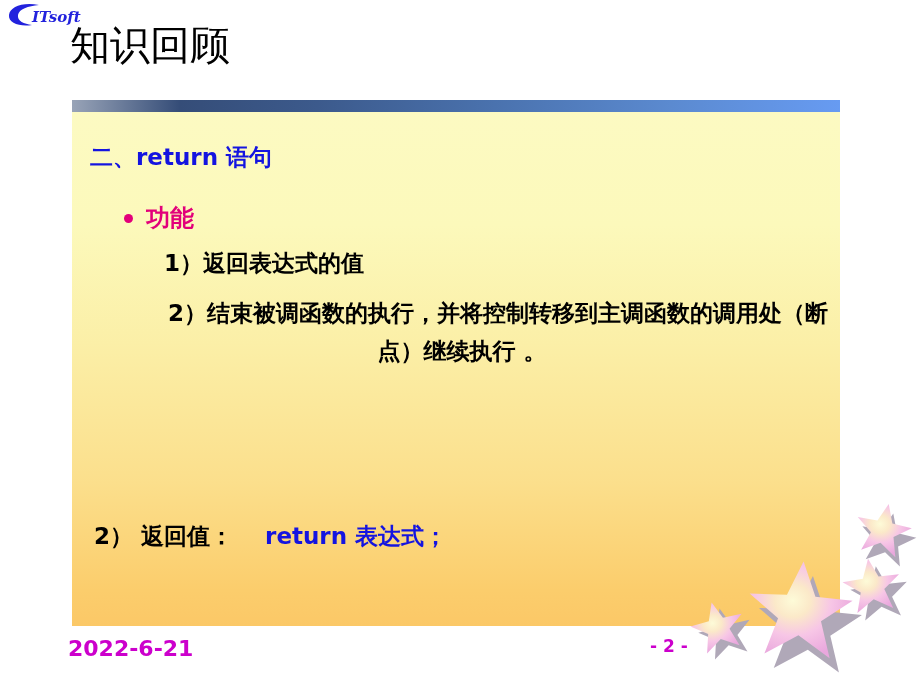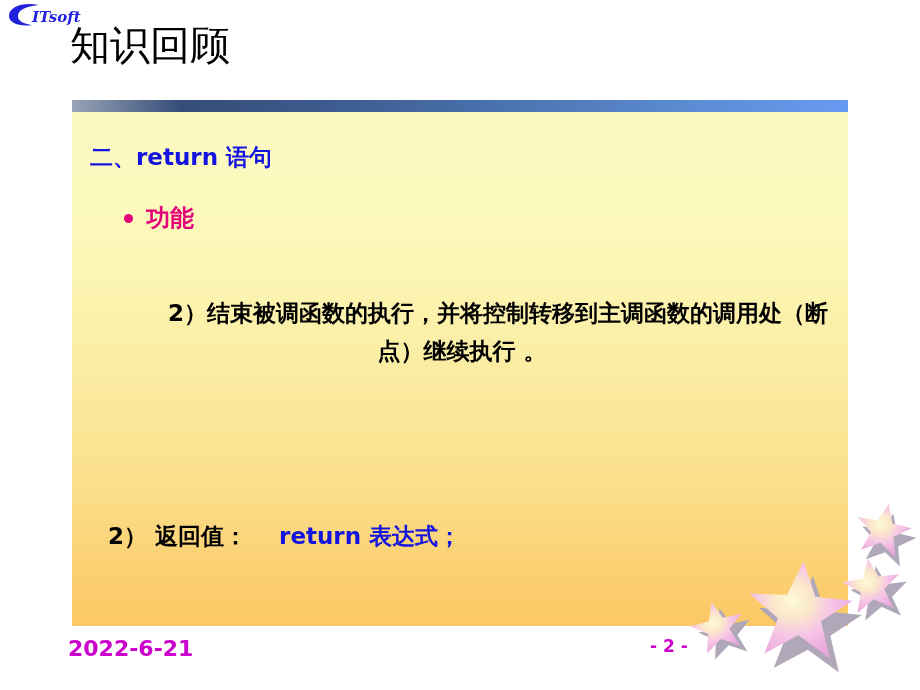--- a/index.html
+++ b/index.html
@@ -36,21 +36,20 @@
     white-space: nowrap;
   }
 
   
   .content-panel {
     position: absolute;
     left: 72px;
     top: 100px;
     width: 768px;
     height: 588px;
-    padding-left: 8px;
   }
   .panel-bar {
     position: absolute;
     left: 0;
     top: 0;
     width: 100%;
     height: 12px;
     background: linear-gradient(to right, #2b3f63 0%, #33497080 0%, #354d78 14%, #3c5a8c 32%, #4a72ae 55%, #5b8ad0 78%, #679bf2 100%);
   }
   .panel-body {
@@ -121,21 +120,21 @@
   }
 
   .l-form1 {
     left: 22px;
     top: 345px;
     font-size: 23px;
     color: #000000;
     font-weight: bold;
   }
   .l-form2 {
-    left: 36px;
+    left: 22px;
     top: 409px;
     font-size: 23px;
     color: #000000;
     font-weight: bold;
   }
   .kw { color: #1414e0; }
   .expr { color: #1414e0; }
 
   
   .footer-date {
@@ -187,20 +186,21 @@
 
     <div class="line l-heading">
       <span>二、</span><span>return</span><span> 语句</span>
     </div>
 
     <div class="bullet-row b-gongneng">
       <span class="bullet-dot"></span>
       <span class="bullet-text">功能</span>
     </div>
 
+    <div class="line l-num1">1）返回表达式的值</div>
 
     <div class="para2">2）结束被调函数的执行，并将控制转移到主调函数的调用处（断点）继续执行 。</div>
 
 
 
     <div class="line l-form2">
       <span>2）</span><span>&nbsp;</span><span>返回值：</span><span>&nbsp;&nbsp;&nbsp;&nbsp;</span><span class="kw">return</span><span>&nbsp;</span><span class="expr">表达式</span><span class="kw">；</span>
     </div>
 
   </div>

